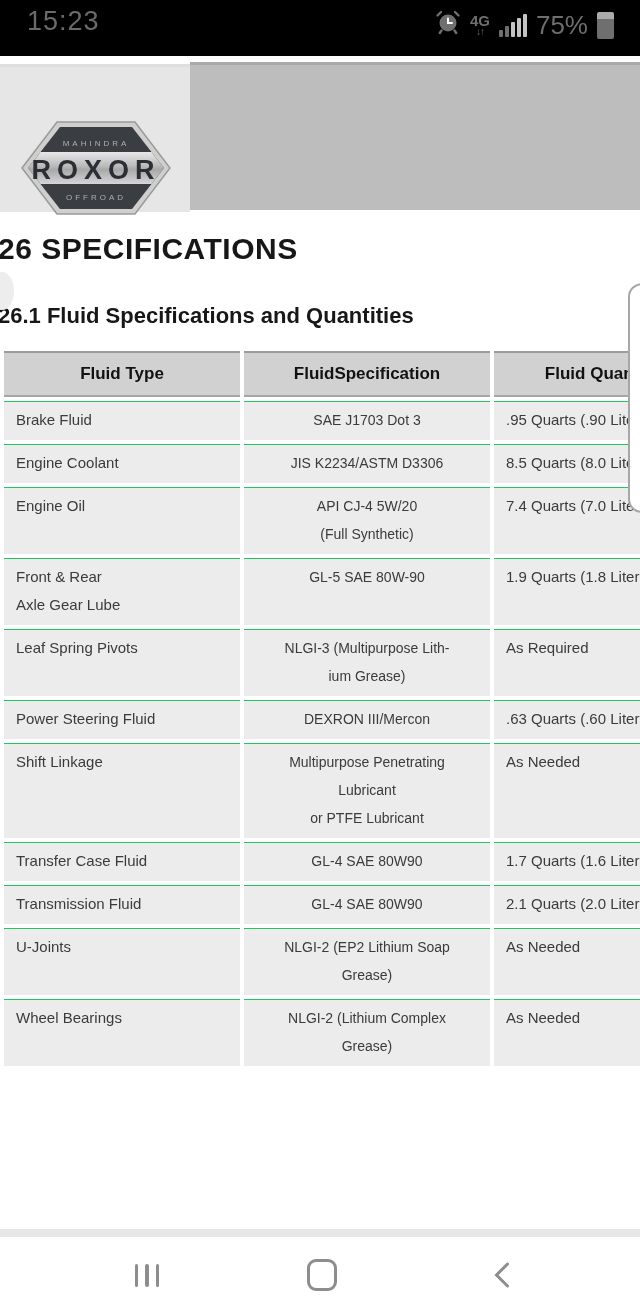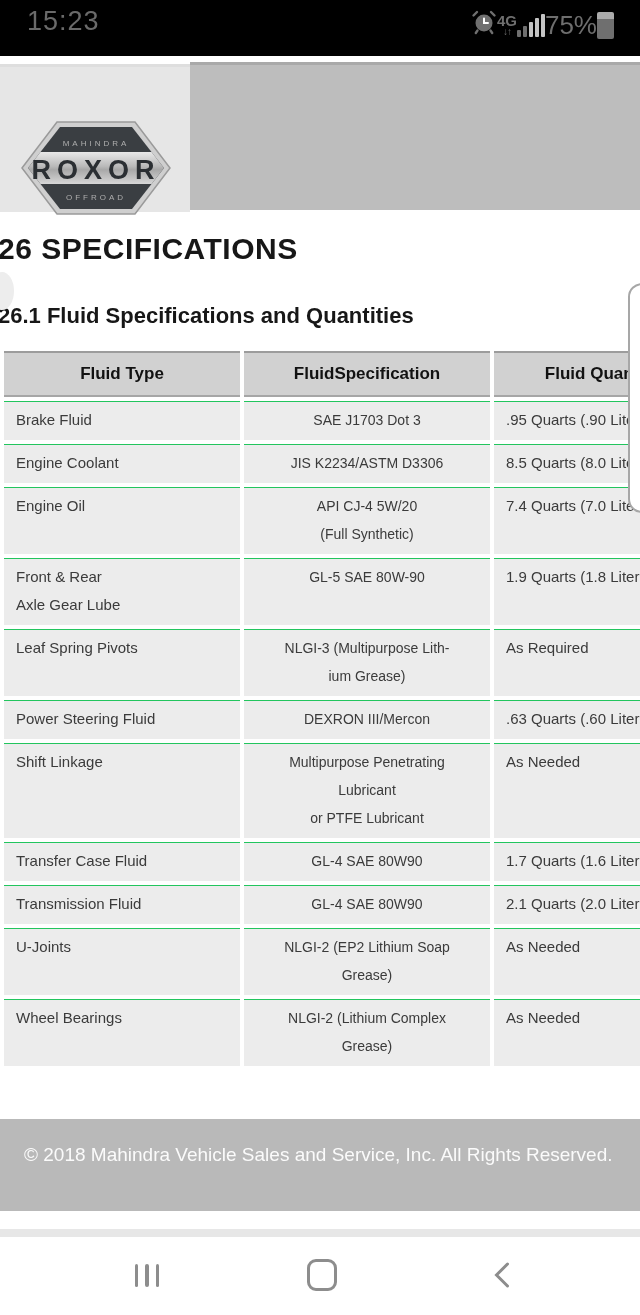--- a/index.html
+++ b/index.html
@@ -4,21 +4,21 @@
 <style>
   html,body { margin:0; padding:0; background:#fff; }
   .screen {
     position:relative; width:640px; height:1315px; overflow:hidden;
     background:#ffffff; font-family:"Liberation Sans", sans-serif;
   }
 
   
   .status-bar { position:absolute; top:0; left:0; width:640px; height:56px; background:#000000; }
   .status-time { position:absolute; left:27px; top:6px; font-size:27px; color:#6a6a6a; letter-spacing:1px; }
-  .status-icons { position:absolute; right:26px; top:8px; height:34px; display:flex; align-items:center; color:#6f6f6f; }
+  .status-icons { position:absolute; right:26px; top:8px; height:34px; display:flex; align-items:center; gap:9px; color:#6f6f6f; }
   .net-icon { display:flex; flex-direction:column; align-items:center; line-height:1; }
   .net-icon .net-label { font-size:15px; font-weight:bold; color:#6f6f6f; }
   .net-icon .net-arrows { font-size:10px; margin-top:-1px; color:#6f6f6f; letter-spacing:-1px; }
   .sig-bars { display:flex; align-items:flex-end; gap:2px; height:24px; }
   .sig-bars i { display:block; width:4px; border-radius:1px; }
   .battery-pct { font-size:26px; color:#6e6e6e; }
   .battery-icon { width:17px; height:27px; border-radius:2px;
     background:linear-gradient(to bottom, #ababab 0 26%, #6f6f6f 26% 100%); }
 
   
@@ -286,23 +286,20 @@
               <div class="cell-line">As Needed</div>
             </td>
           </tr>
         </tbody>
     </table>
   </div>
 
   <div class="right-scroll-handle"></div>
   <div class="left-edge-blob"></div>
 
-  <div class="page-footer">
-    <span class="copyright">© 2018 Mahindra Vehicle Sales and Service, Inc. All Rights Reserved.</span>
-  </div>
 
   <div class="bottom-strip"></div>
 
   <div class="nav-bar">
     <div class="nav-btn nav-recents">
       <span class="recents-bars">
           <i></i>
           <i></i>
           <i></i>
         </span>

